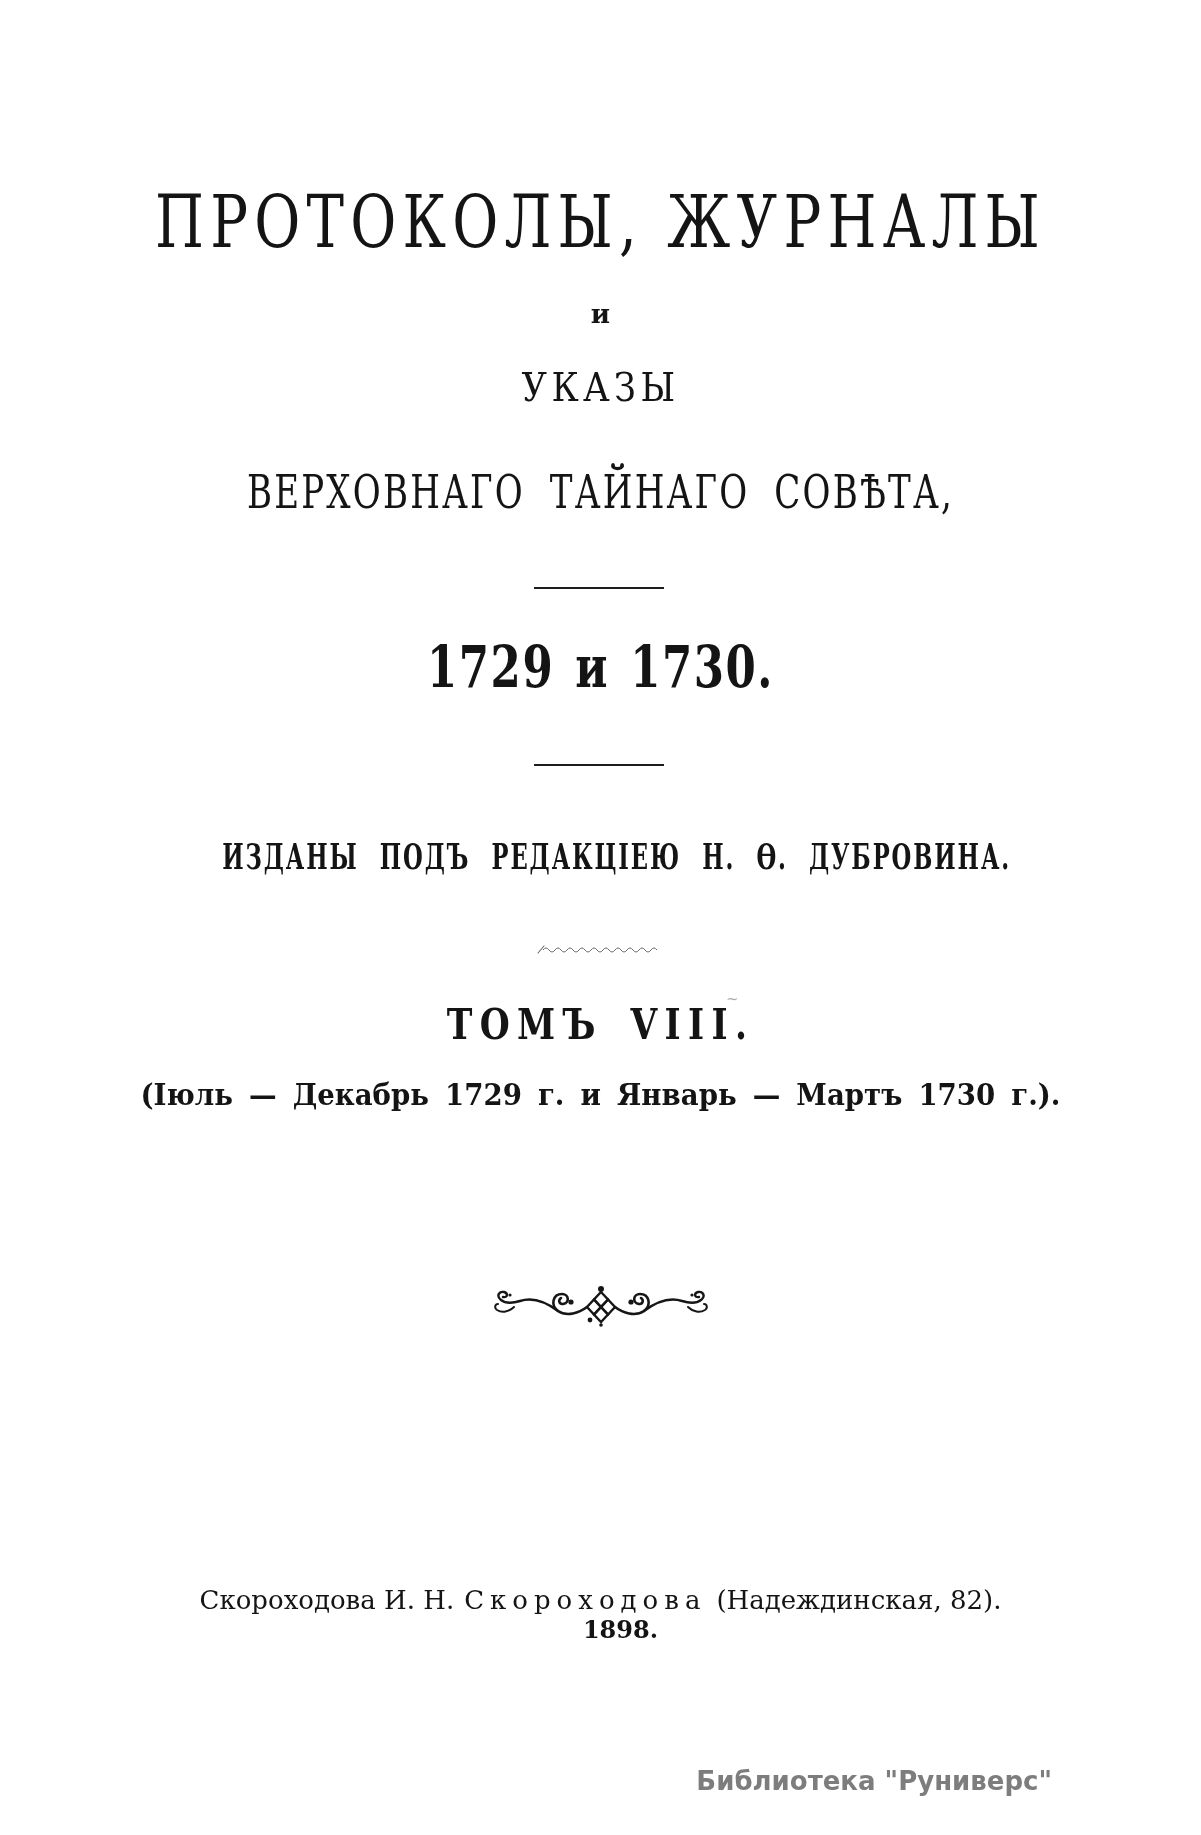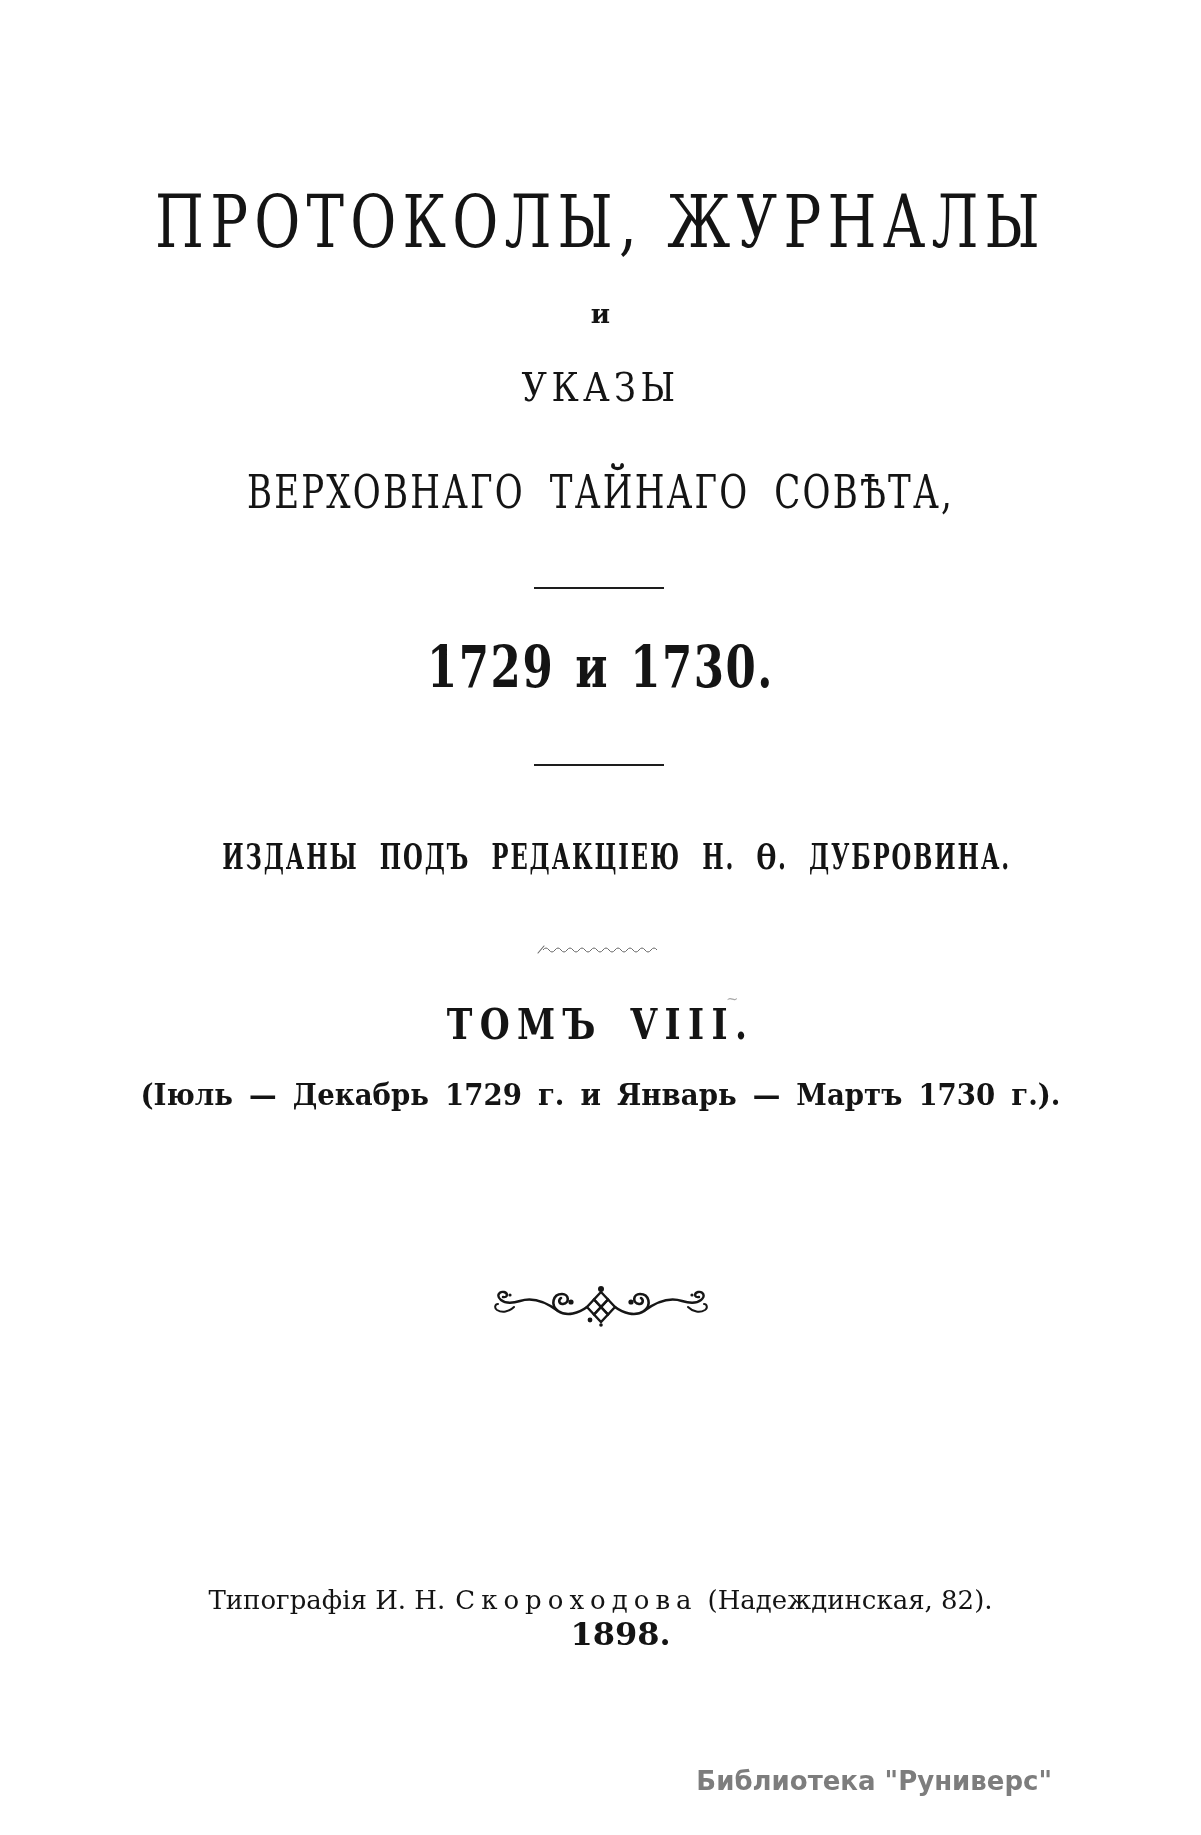--- a/index.html
+++ b/index.html
@@ -20,21 +20,21 @@
   .title-and{top:301px;font-size:26px;font-weight:bold;}
   .title-3{top:367px;font-size:40px;letter-spacing:5px;transform:scaleX(.88);}
   .title-4{top:469px;font-size:46px;letter-spacing:3px;word-spacing:16px;transform:scaleX(.74);}
   .years{top:638px;font-size:58px;font-weight:bold;letter-spacing:2px;word-spacing:6px;transform:scaleX(.75);}
   .editor{top:838px;font-size:36px;font-weight:bold;letter-spacing:3px;word-spacing:18px;transform:scaleX(.63);}
   .volume{top:1004px;font-size:42px;font-weight:bold;letter-spacing:9px;word-spacing:10px;transform:scaleX(.82);}
   .volume-range{top:1080px;font-size:30px;font-weight:bold;word-spacing:7px;transform:scaleX(.92);}
   .city{top:1550px;font-size:30px;letter-spacing:2px;}
   .printer{top:1587px;font-size:26px;}
   .printer .spaced{letter-spacing:6px;margin:16px 10px;}
-  .imprint-year{top:1618px;font-size:32px;font-weight:bold;margin-left:40px;}
+  .imprint-year{top:1618px;font-size:24px;font-weight:bold;margin-left:40px;}
   .watermark{
     position:absolute;top:1768px;right:149px;
     font-family:"DejaVu Sans", sans-serif;
     font-size:26px;font-weight:bold;color:#7d7d7d;
     line-height:1;white-space:nowrap;
   }
   
   .rule{
     position:absolute;left:50%;width:130px;height:2px;
     margin-left:-67px;background:#1d1d1d;
@@ -101,20 +101,20 @@
         <circle cx="95" cy="20" r="2.6" fill="#161616" stroke="none"></circle>
         <circle cx="34" cy="13" r="1.6" fill="#161616" stroke="none"></circle>
       </g>
 
       <use href="#flourish-left" transform="translate(250,0) scale(-1,1)"></use>
     </g>
   </svg>
 
 
   <div class="line printer">
-    <span>Типографія И. Н.</span><span class="spaced">Скороходова</span><span>(Надеждинская, 82).</span>
+    <span>Скороходова И. Н.</span><span class="spaced">Скороходова</span><span>(Надеждинская, 82).</span>
   </div>
 
   <div class="line imprint-year">1898.</div>
 
   <div class="watermark">Библиотека "Руниверс"</div>
 
 </div>
 
 </body></html>

